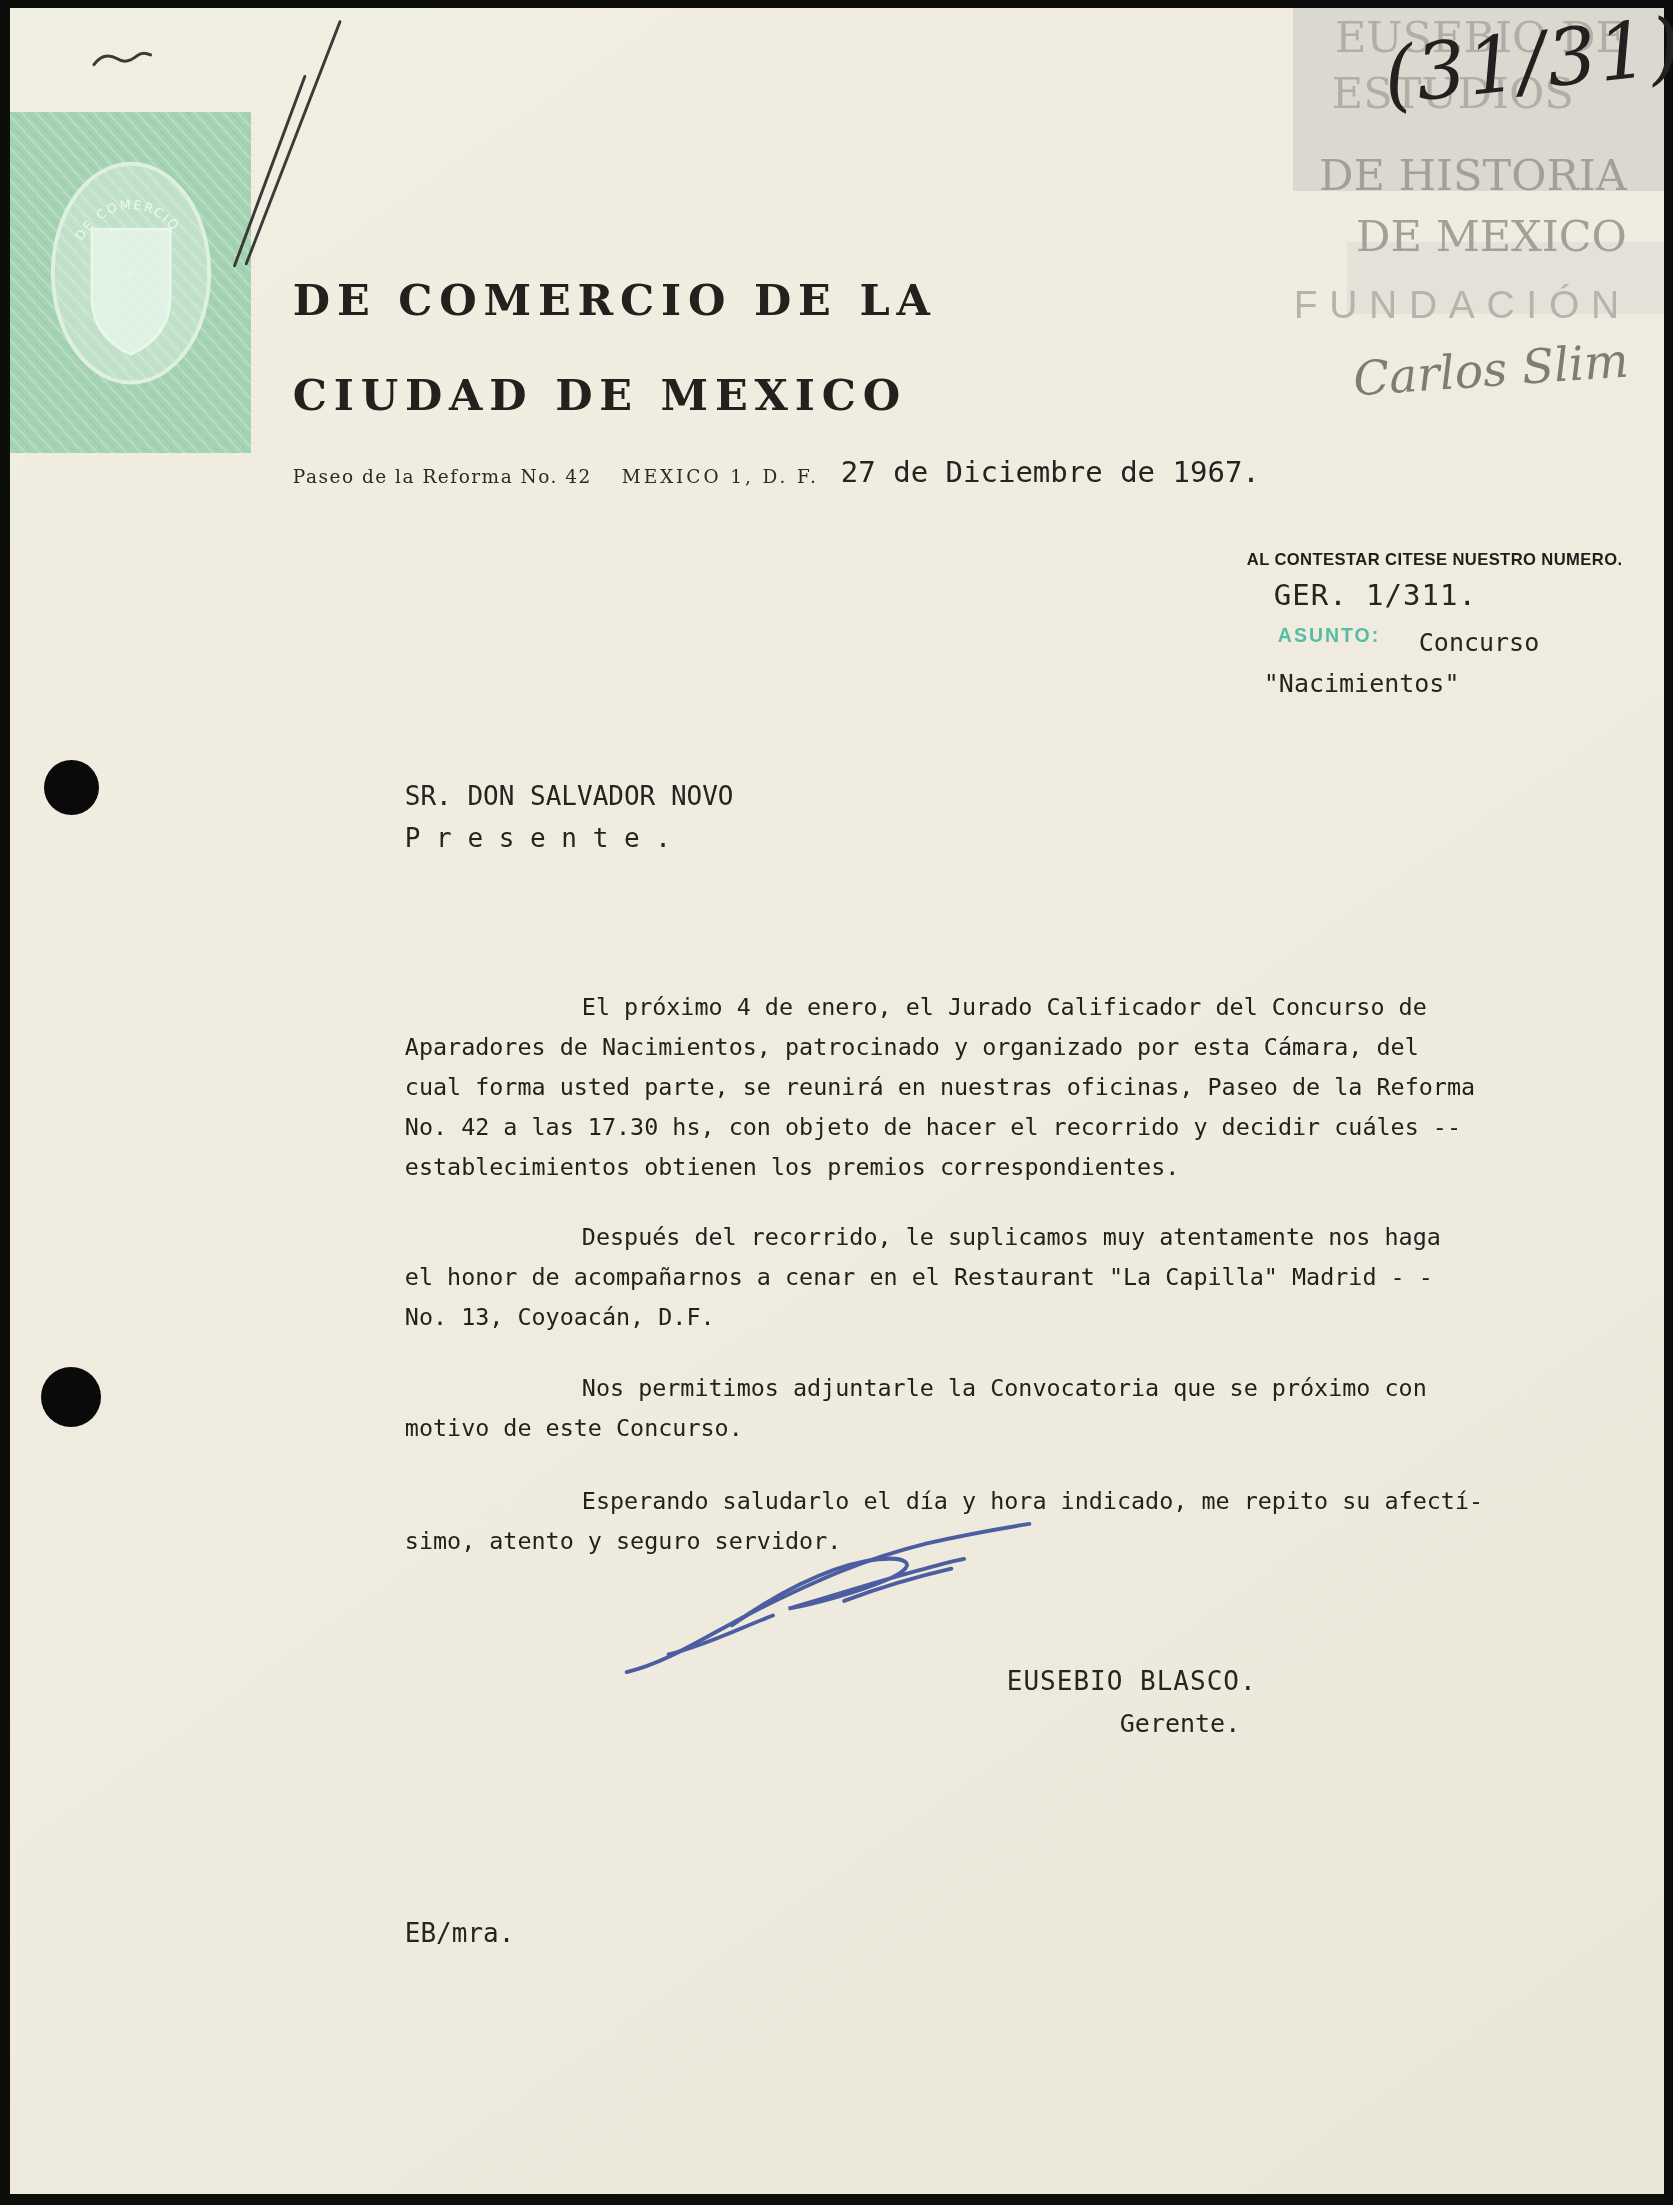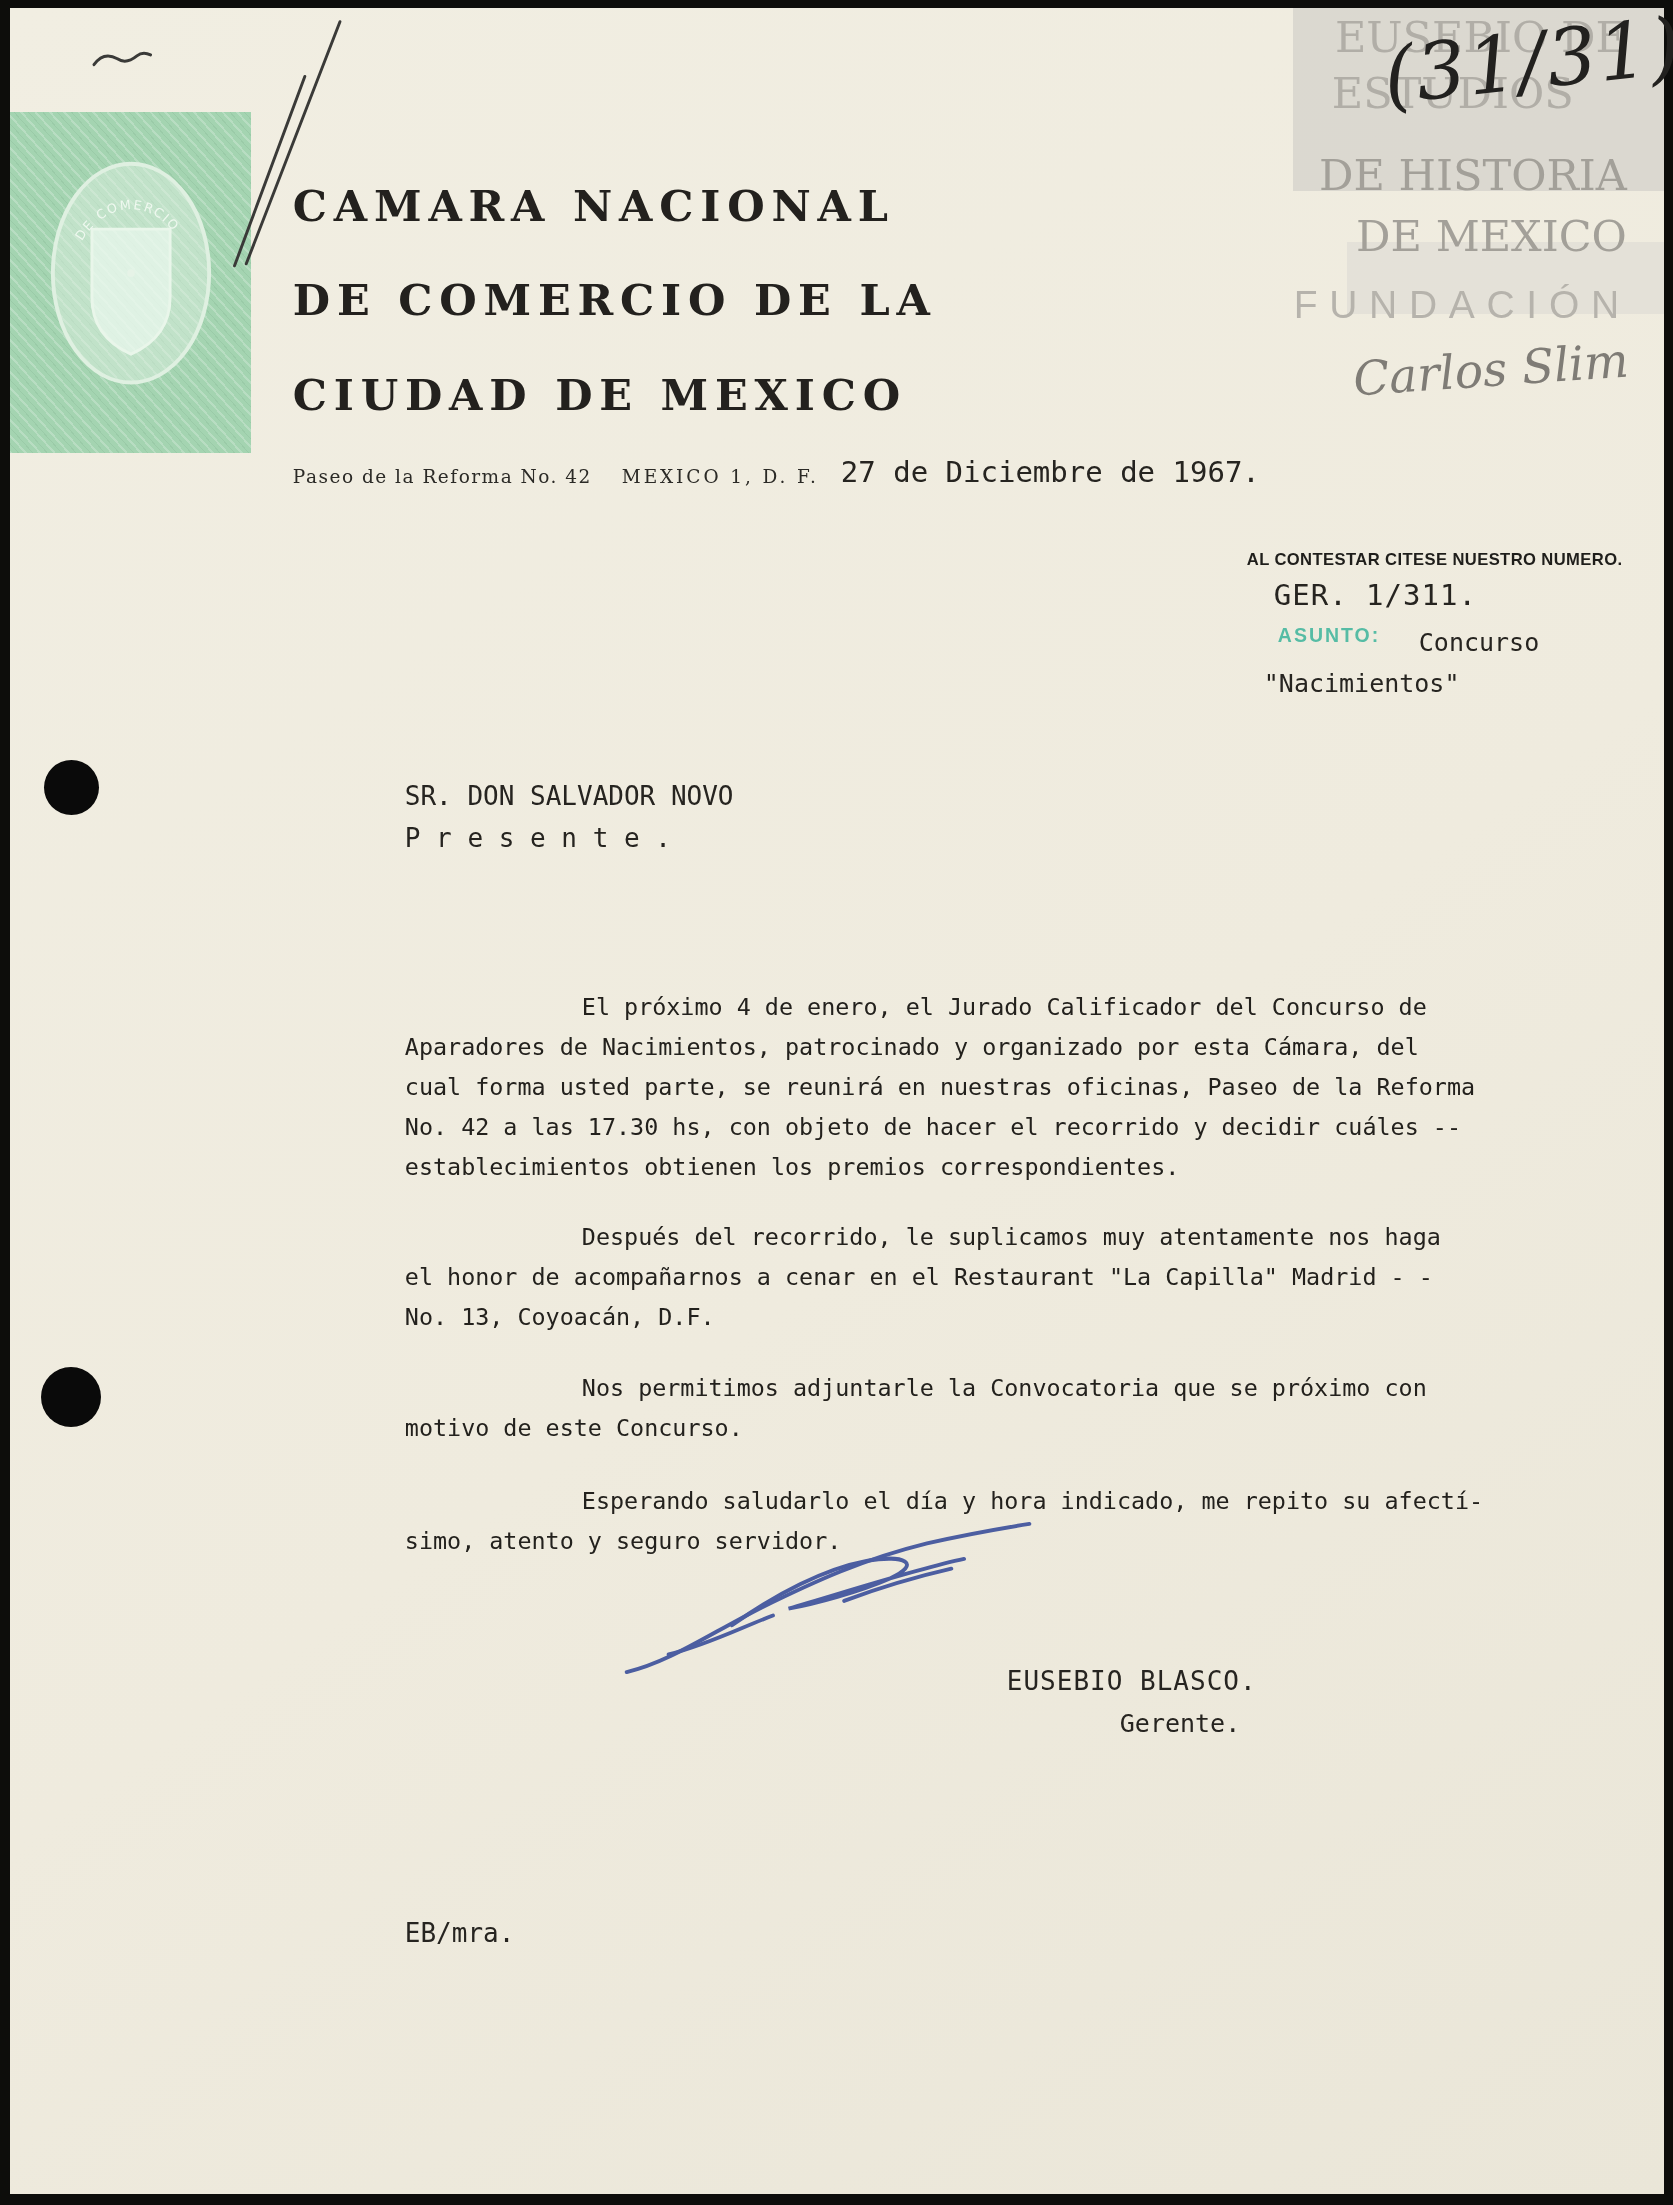--- a/index.html
+++ b/index.html
@@ -112,21 +112,20 @@
         <ellipse cx="90" cy="125" rx="80" ry="112" fill="rgba(228,243,230,0.45)" stroke="#dff0e1" stroke-width="4"></ellipse>
         <path d="M50 80 h80 v70 q0 40 -40 58 q-40 -18 -40 -58 z" fill="rgba(240,250,242,0.65)" stroke="#e9f6ea" stroke-width="3"></path>
         <path id="sealArc" d="M 30 115 A 65 90 0 0 1 150 115" fill="none"></path>
         <text font-family="DejaVu Sans, sans-serif" font-size="13" fill="#eef8ef" letter-spacing="2">
           <textPath href="#sealArc" startOffset="14%">DE COMERCIO</textPath>
         </text>
         <circle cx="90" cy="125" r="4" fill="#e6f3e7"></circle>
       </svg>
     </div>
 
-    <div class="org-line org-1">CAMARA NACIONAL</div>
     <div class="org-line org-2">DE COMERCIO DE LA</div>
     <div class="org-line org-3">CIUDAD DE MEXICO</div>
     <div class="addr addr-street">Paseo de la Reforma No. 42</div>
     <div class="addr addr-city">MEXICO 1, D. F.</div>
     <div class="date-line typed">27 de Diciembre de 1967.</div>
 
     <div class="stamp-line stamp-1">EUSEBIO DE</div>
     <div class="stamp-line stamp-2">ESTUDIOS</div>
     <div class="stamp-line stamp-3">DE HISTORIA</div>
     <div class="stamp-line stamp-4">DE MEXICO</div>

